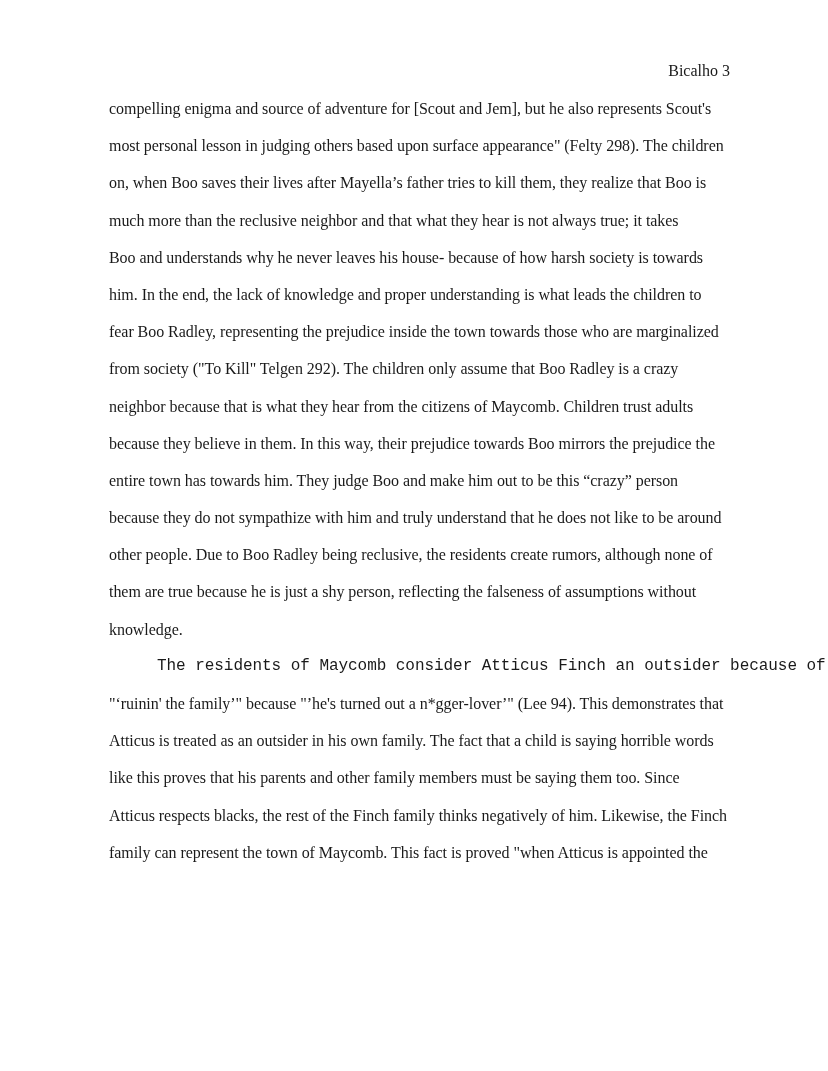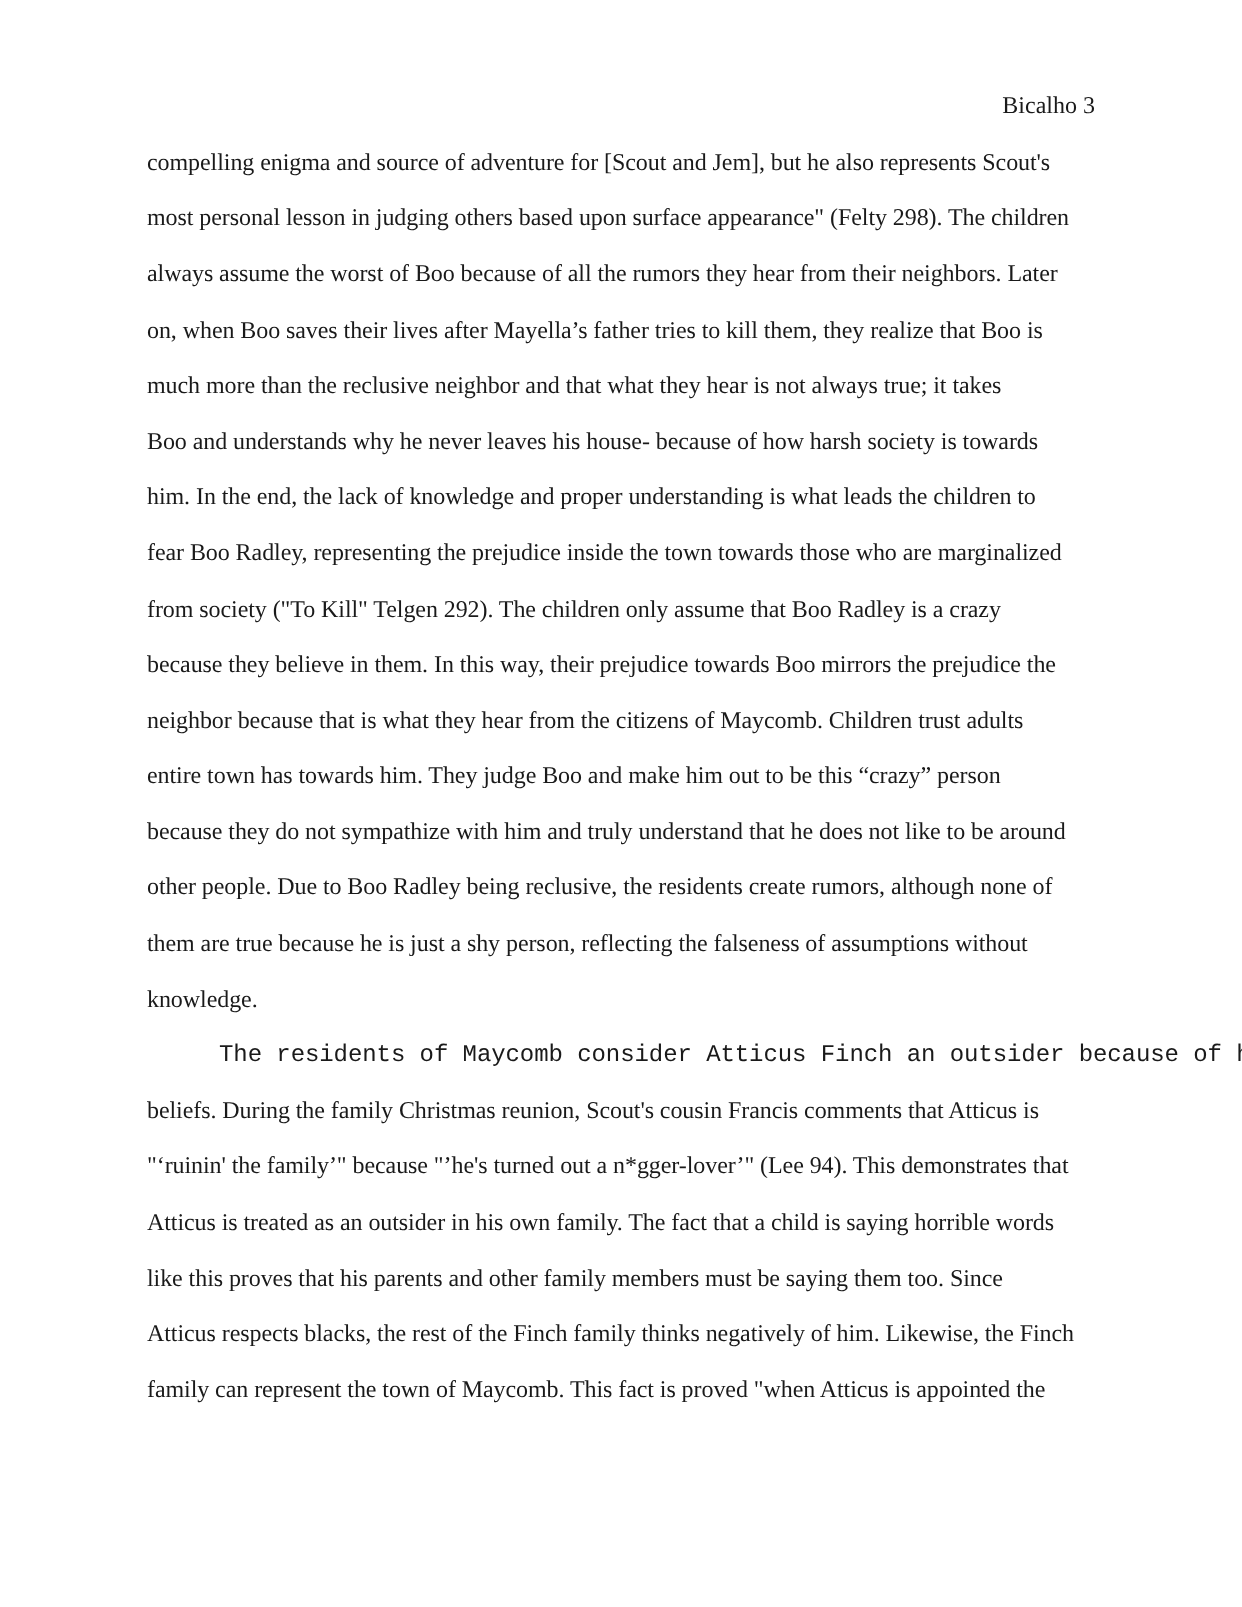--- a/index.html
+++ b/index.html
@@ -26,21 +26,21 @@
     .header {
       position: absolute;
       top: 61px;
       right: 98px;
       font-size: 16px;
       line-height: 20px;
       white-space: nowrap;
     }
     .body-text {
       position: absolute;
-      left: 98px;
+      left: 109px;
       top: 90px;
       width: 640px;
     }
     .line {
       display: block;
       height: 37.2px;
       line-height: 37.2px;
       font-size: 16px;
       white-space: nowrap;
       letter-spacing: -0.05px;
@@ -52,35 +52,33 @@
   </style>
 </head>
 <body>
 
 <div class="page">
   <div class="header">Bicalho 3</div>
 
   <div class="body-text">
     <span class="line">compelling enigma and source of adventure for [Scout and Jem], but he also represents Scout's</span>
     <span class="line">most personal lesson in judging others based upon surface appearance" (Felty 298). The children</span>
-    <span class="line">always assume the worst of Boo because of all the rumors they hear from their neighbors. Later</span>
     <span class="line">on, when Boo saves their lives after Mayella’s father tries to kill them, they realize that Boo is</span>
     <span class="line">much more than the reclusive neighbor and that what they hear is not always true; it takes</span>
     <span class="line">Boo and understands why he never leaves his house- because of how harsh society is towards</span>
     <span class="line">him. In the end, the lack of knowledge and proper understanding is what leads the children to</span>
     <span class="line">fear Boo Radley, representing the prejudice inside the town towards those who are marginalized</span>
     <span class="line">from society ("To Kill" Telgen 292). The children only assume that Boo Radley is a crazy</span>
+    <span class="line">neighbor because that is what they hear from the citizens of Maycomb. Children trust adults</span>
     <span class="line">because they believe in them. In this way, their prejudice towards Boo mirrors the prejudice the</span>
-    <span class="line">neighbor because that is what they hear from the citizens of Maycomb. Children trust adults</span>
     <span class="line">entire town has towards him. They judge Boo and make him out to be this “crazy” person</span>
     <span class="line">because they do not sympathize with him and truly understand that he does not like to be around</span>
     <span class="line">other people. Due to Boo Radley being reclusive, the residents create rumors, although none of</span>
     <span class="line">them are true because he is just a shy person, reflecting the falseness of assumptions without</span>
     <span class="line">knowledge.</span>
     <span class="line indent">The residents of Maycomb consider Atticus Finch an outsider because of his different</span>
-    <span class="line">beliefs. During the family Christmas reunion, Scout's cousin Francis comments that Atticus is</span>
     <span class="line">"‘ruinin' the family’" because "’he's turned out a n*gger-lover’" (Lee 94). This demonstrates that</span>
     <span class="line">Atticus is treated as an outsider in his own family. The fact that a child is saying horrible words</span>
     <span class="line">like this proves that his parents and other family members must be saying them too. Since</span>
     <span class="line">Atticus respects blacks, the rest of the Finch family thinks negatively of him. Likewise, the Finch</span>
     <span class="line">family can represent the town of Maycomb. This fact is proved "when Atticus is appointed the</span>
   </div>
 </div>
 
 </body></html>

